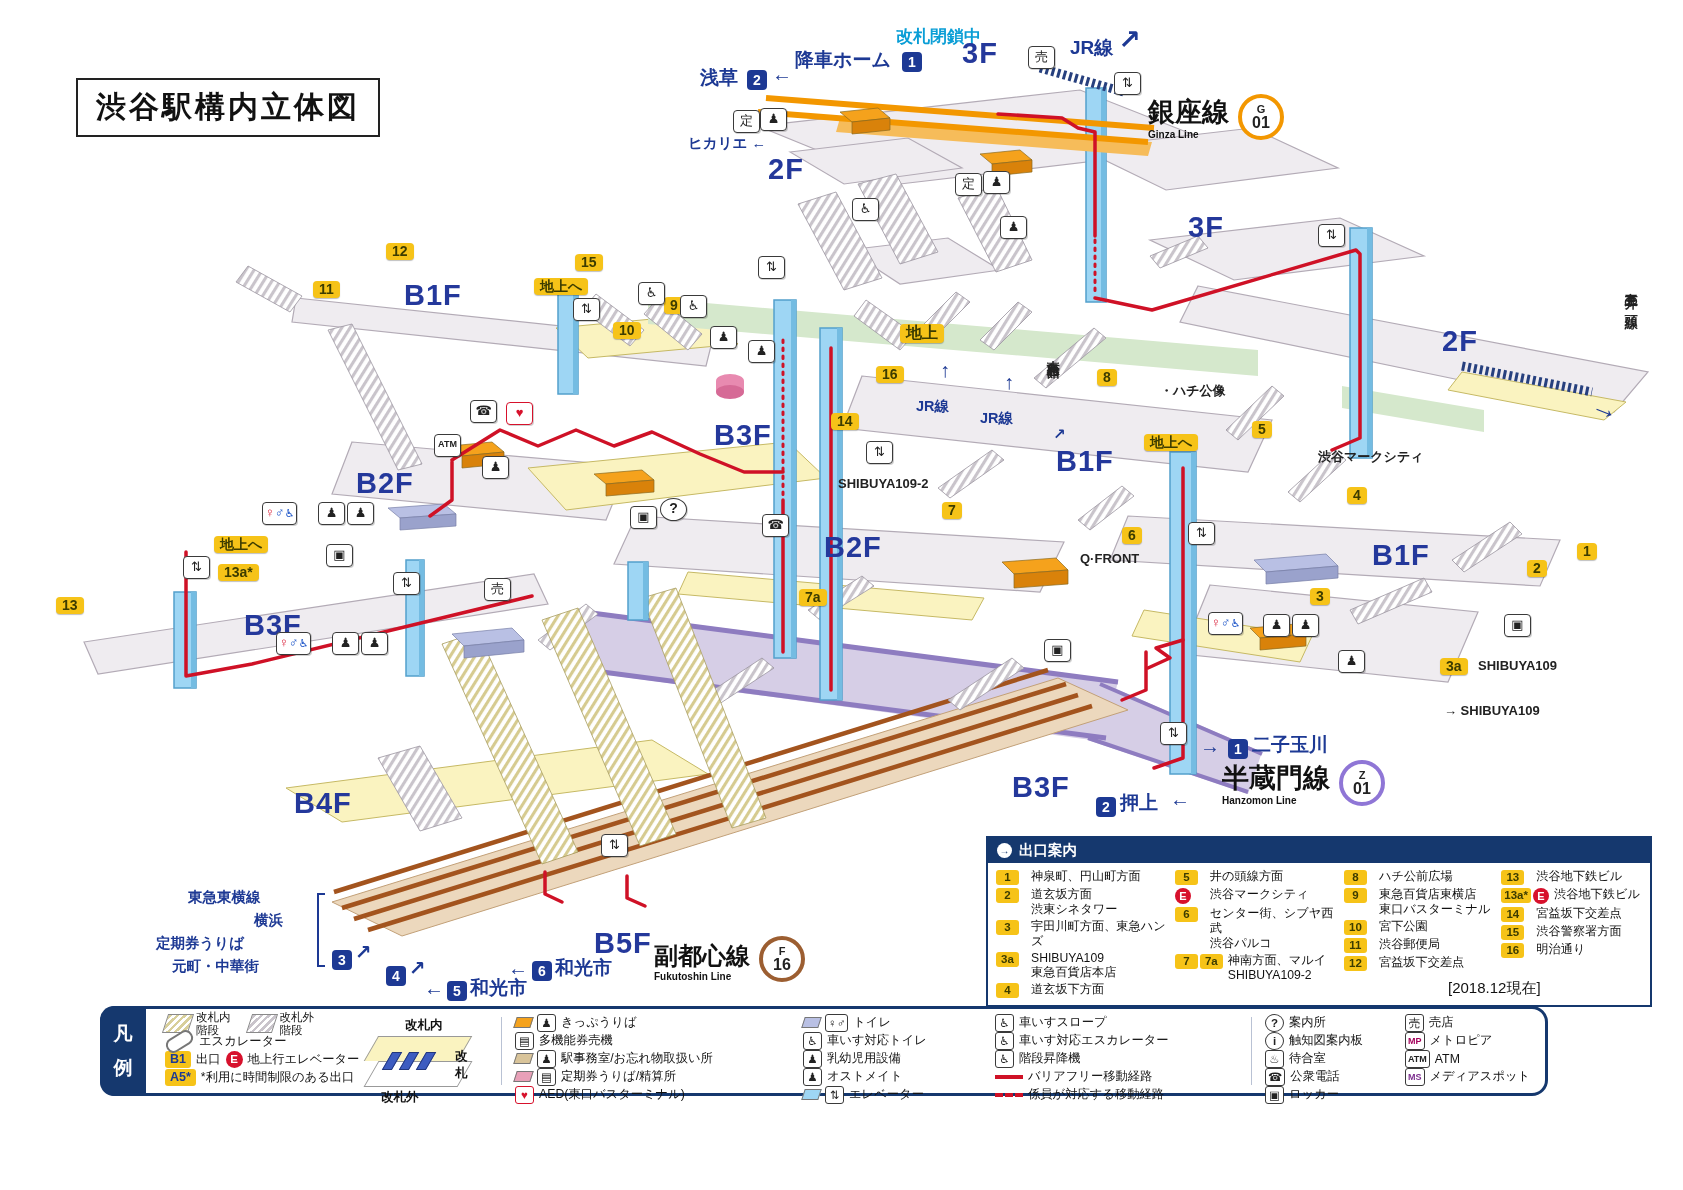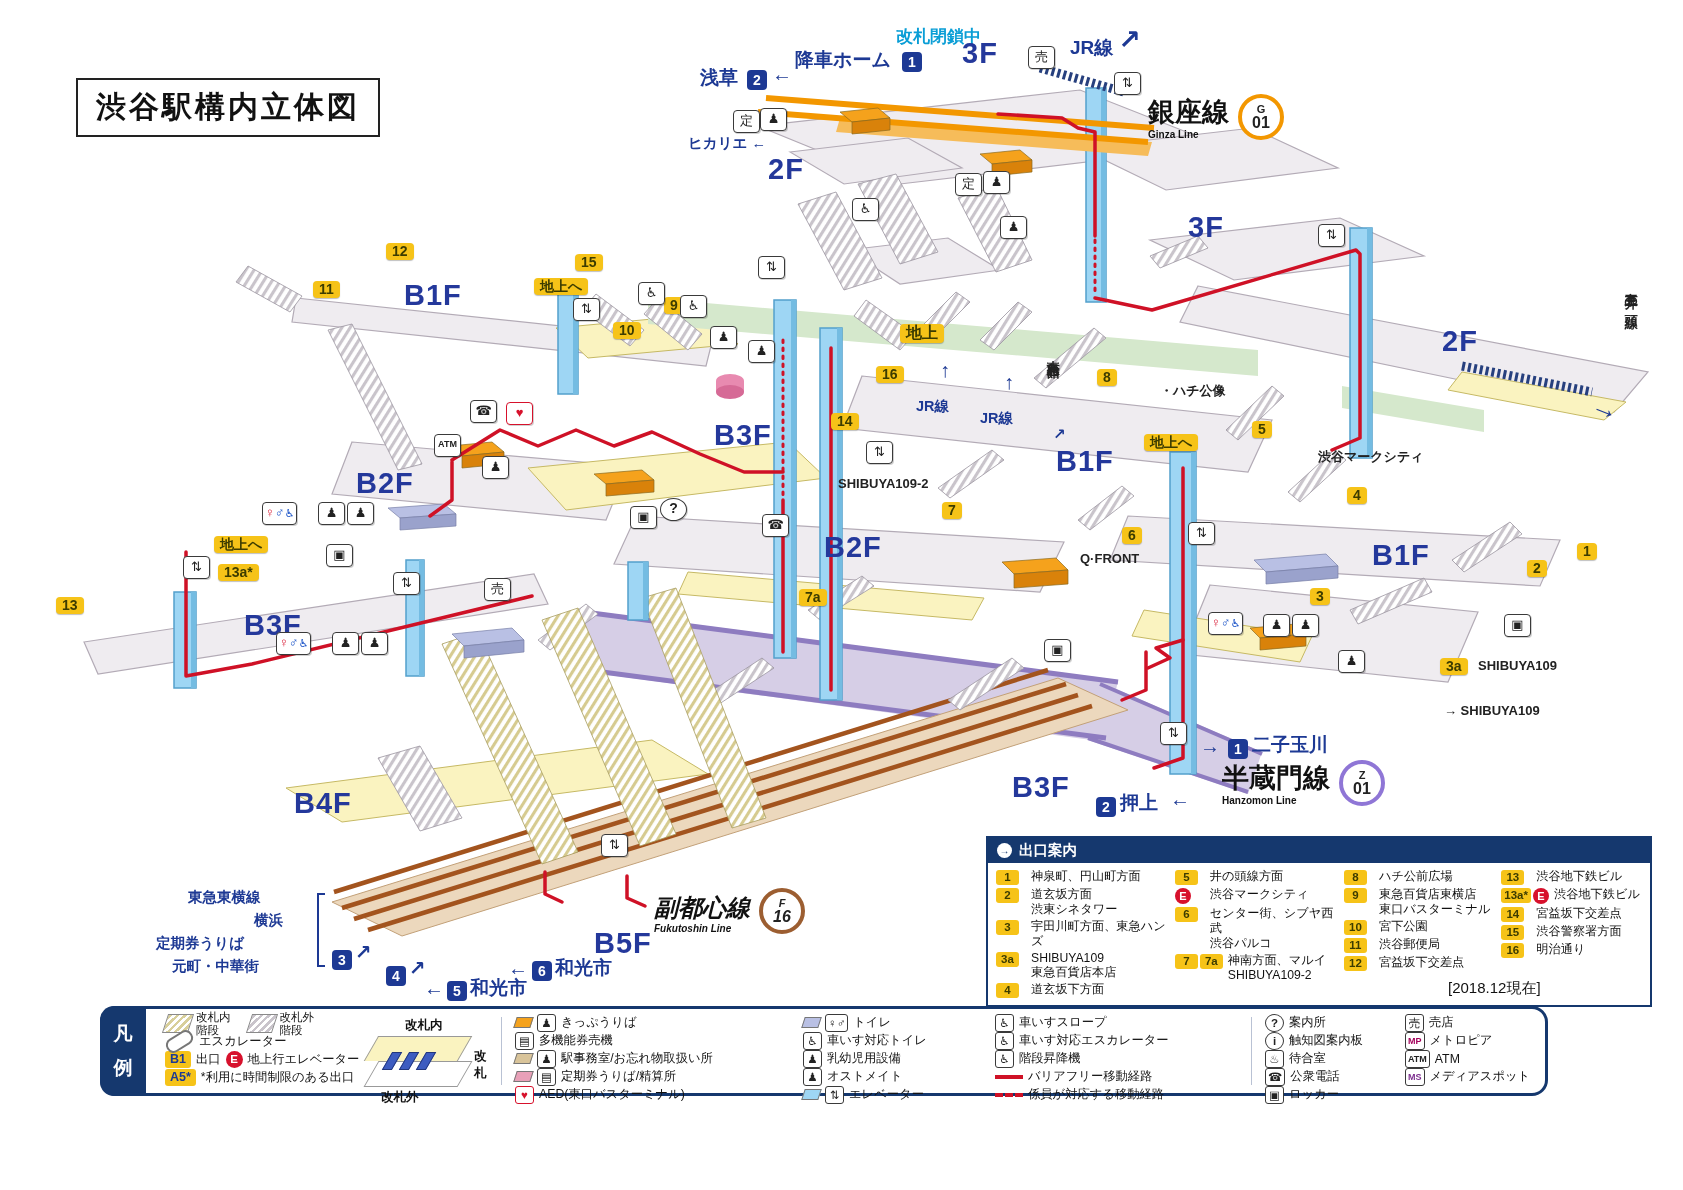--- a/index.html
+++ b/index.html
@@ -270,21 +270,21 @@
   <div class="linegrp" style="left:1222px;top:760px;">
     <div>
       <div class="linename">半蔵門線</div>
       <div class="linelatin">Hanzomon Line</div>
     </div>
     <div class="roundel" style="border-color:#8f76d6">
       <span class="rl">Z</span>
       <span class="rn">01</span>
     </div>
   </div>
-  <div class="linegrp" style="left:654px;top:888px;font-style:italic;">
+  <div class="linegrp" style="left:654px;top:936px;">
     <div>
       <div class="linename sm">副都心線</div>
       <div class="linelatin">Fukutoshin Line</div>
     </div>
     <div class="roundel" style="border-color:#9c5e31">
       <span class="rl">F</span>
       <span class="rn">16</span>
     </div>
   </div>
 
@@ -627,21 +627,21 @@
     <div class="gates" style="left:268px;top:8px;">
       <div style="margin-left:34px;">改札内</div>
       <div style="position:relative;margin-top:2px;">
         <div class="gpara top"></div>
         <div class="gpara bot"></div>
         <div class="gblocks">
             <i></i>
             <i></i>
             <i></i>
           </div>
-        <div style="position:absolute;left:103px;top:12px;">改札</div>
+        <div style="position:absolute;left:84px;top:12px;">改札</div>
       </div>
       <div style="margin-left:10px;margin-top:2px;">改札外</div>
     </div>
 
     <div class="lg-div" style="left:398px;"></div>
 
     <div class="lg-abs" style="left:412px;top:5px;">
         <div class="lg-row">
           <span class="lbox orange"></span>
           <span class="lgico">♟</span>

